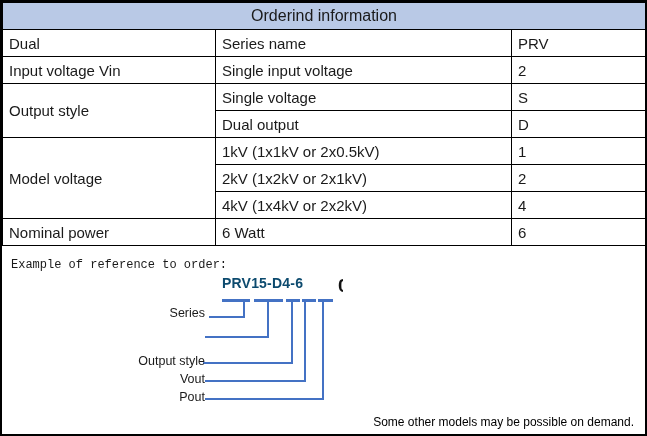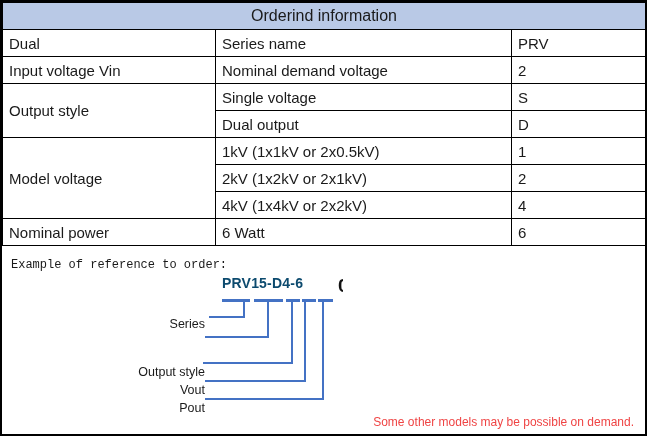--- a/index.html
+++ b/index.html
@@ -62,30 +62,30 @@
   .v-vout   { left:302px; top:299px; width:2px; height:81px; }
   .v-pout   { left:320px; top:299px; width:2px; height:99px; }
   
   .h-series { left:207px; top:314px; width:36px; height:2px; }
   .h-vin    { left:203px; top:334px; width:64px; height:2px; }
   .h-style  { left:201px; top:360px; width:90px; height:2px; }
   .h-vout   { left:203px; top:378px; width:101px; height:2px; }
   .h-pout   { left:203px; top:396px; width:119px; height:2px; }
   .co-label {
     position:absolute; width:145px; left:58px;
-    text-align:right; font-size:12.5px; color:#1a1a1a;margin-top:11px;
+    text-align:right; font-size:12.5px; color:#1a1a1a;
   }
   .l-series { top:304px; }
   .l-vin    { top:326px; }
   .l-style  { top:352px; }
   .l-vout   { top:370px; }
   .l-pout   { top:388px; }
   .footer-note {
     position:absolute; right:11px; top:413px;
-    font-size:12px; color:#ef4444;
+    font-size:12px; color:#000000;
   }
 </style>
 </head>
 <body>
 
 <div class="page">
 
   <table class="order">
     <colgroup>
       <col style="width:213px">
@@ -96,21 +96,21 @@
         <tr>
       <td class="hdr" colspan="3">Orderind information</td>
     </tr>
     <tr>
       <td>Dual</td>
       <td>Series name</td>
       <td>PRV</td>
     </tr>
     <tr>
       <td>Input voltage Vin</td>
-      <td>Nominal demand voltage</td>
+      <td>Single input voltage</td>
       <td>2</td>
     </tr>
     <tr>
       <td class="span-cell" rowspan="2">Output style</td>
       <td>Single voltage</td>
       <td>S</td>
     </tr>
     <tr>
       <td>Dual output</td>
       <td>D</td>

